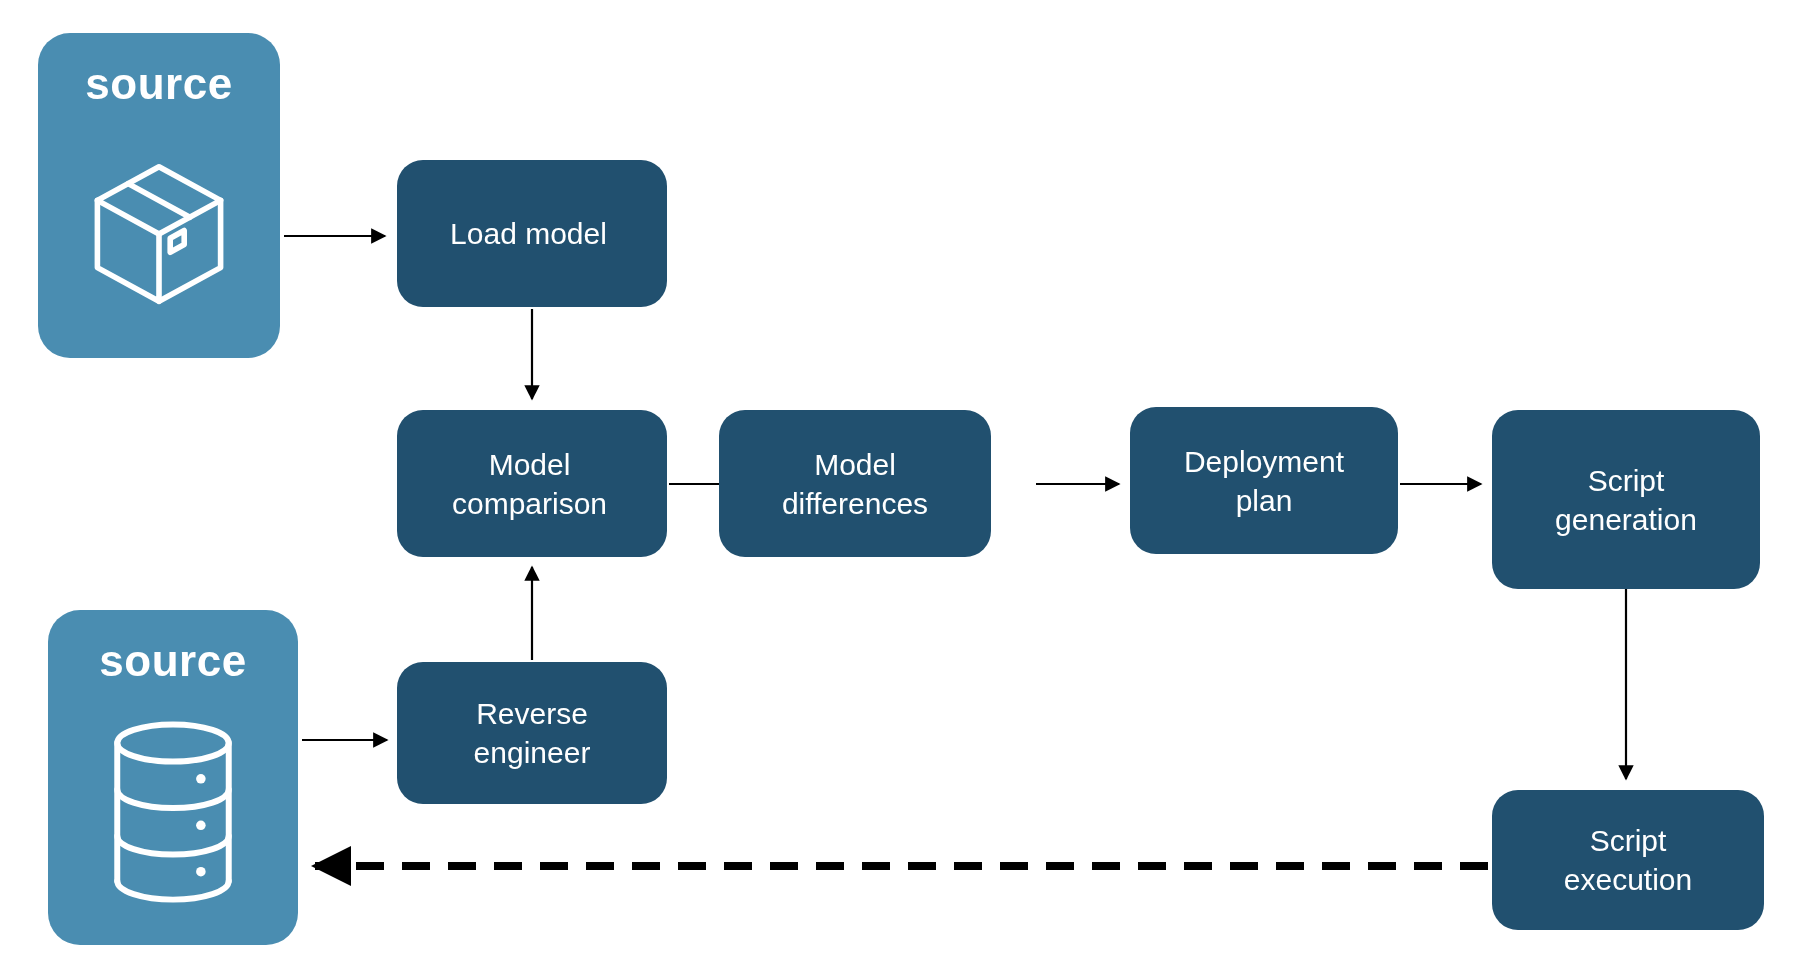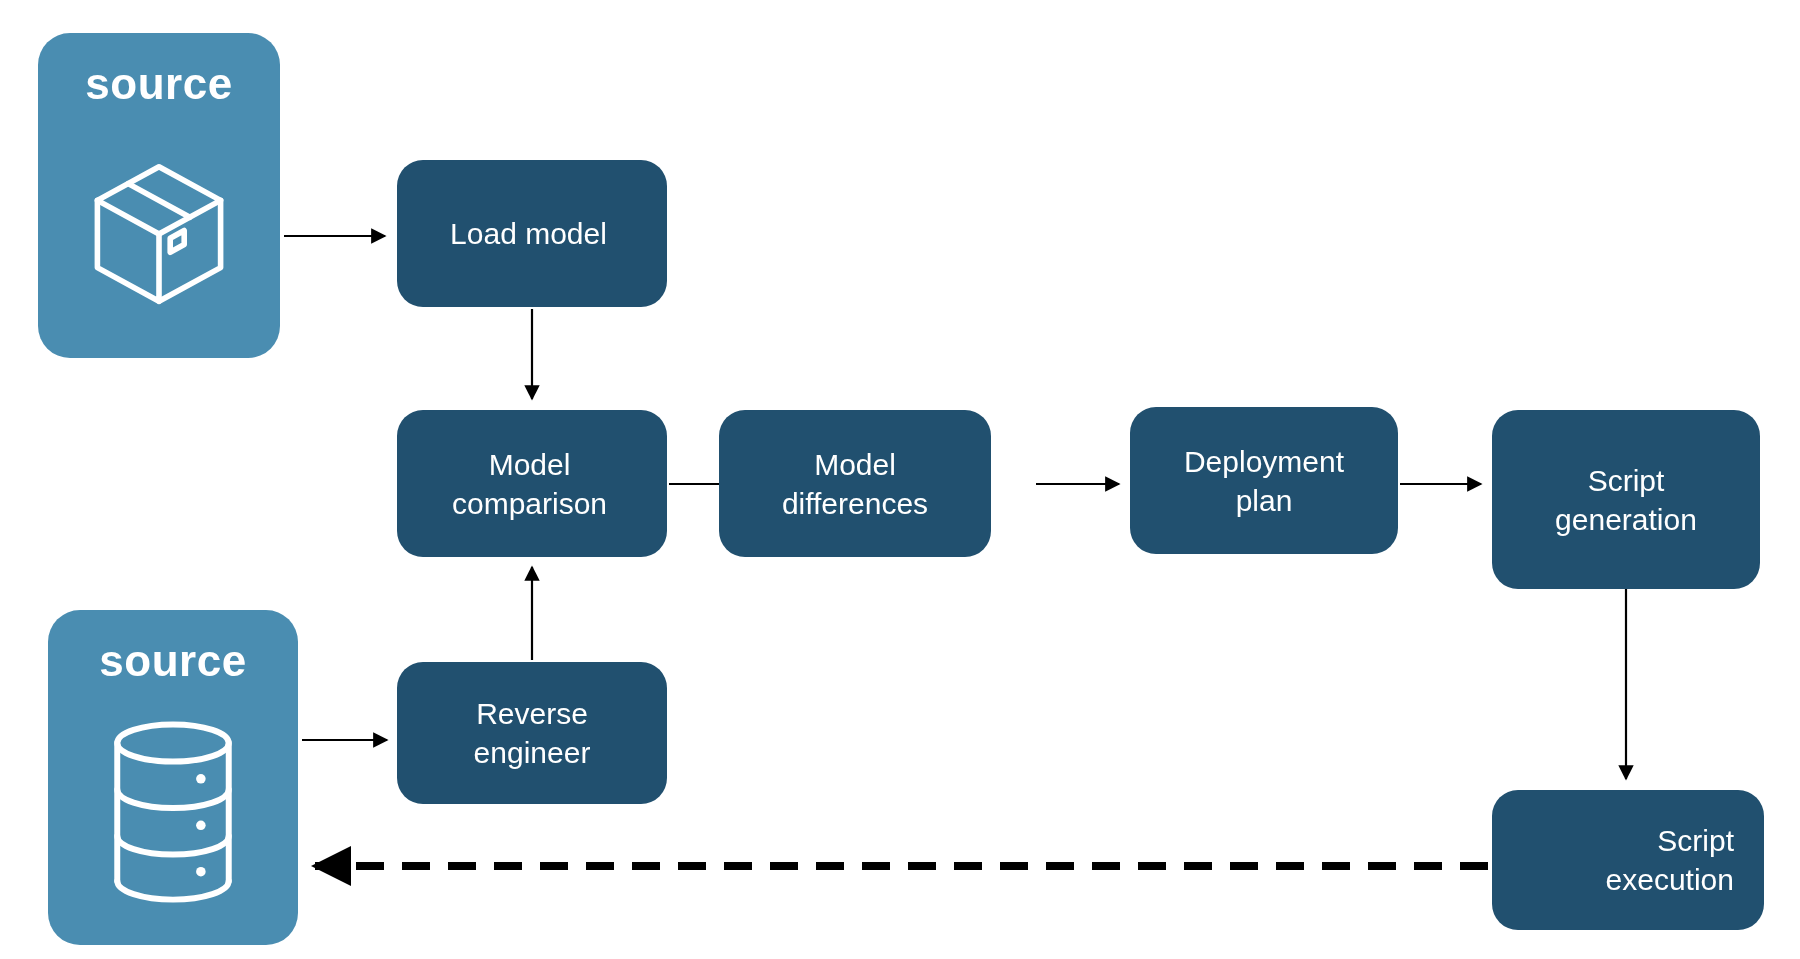--- a/index.html
+++ b/index.html
@@ -132,17 +132,17 @@
   </div>
 
   <div class="node dark" style="left:1492px; top:410px; width:268px; height:179px;">
     <span>Script generation</span>
   </div>
 
   <div class="node dark" style="left:397px; top:662px; width:270px; height:142px;">
     <span>Reverse engineer</span>
   </div>
 
-  <div class="node dark" style="left:1492px; top:790px; width:272px; height:140px;text-align:right;">
+  <div class="node dark" style="left:1492px; top:790px; width:272px; height:140px;">
     <span>Script execution</span>
   </div>
 
 </div>
 
 </body></html>

